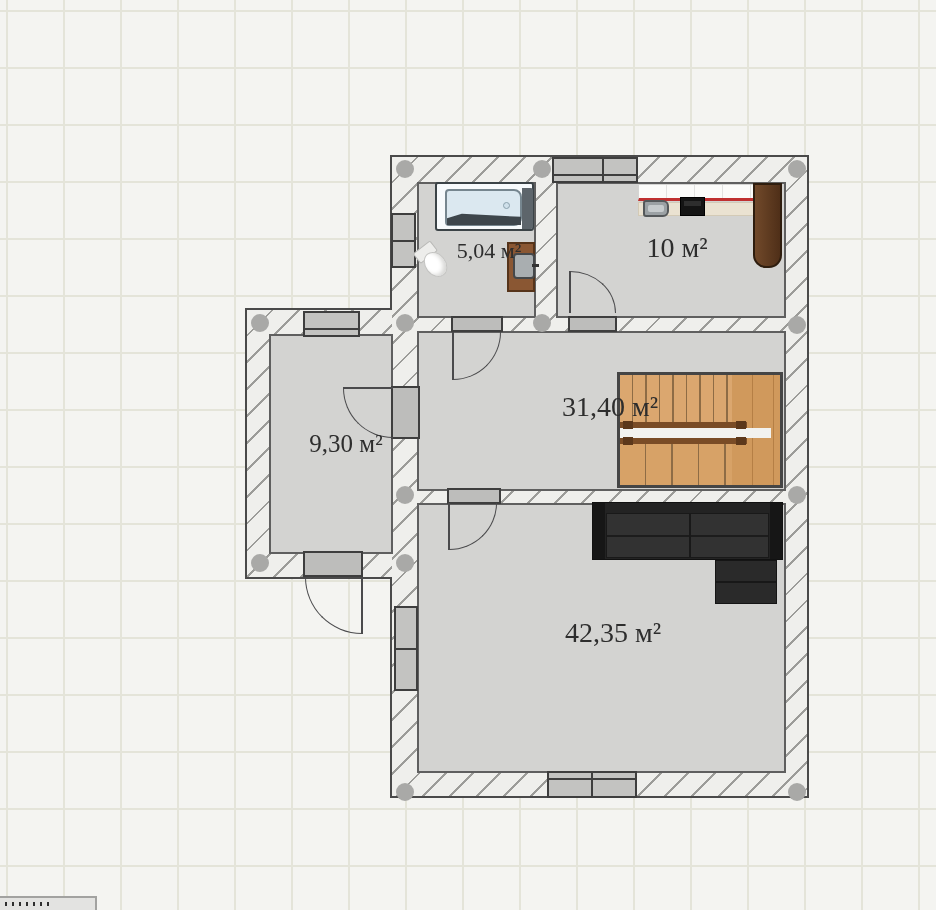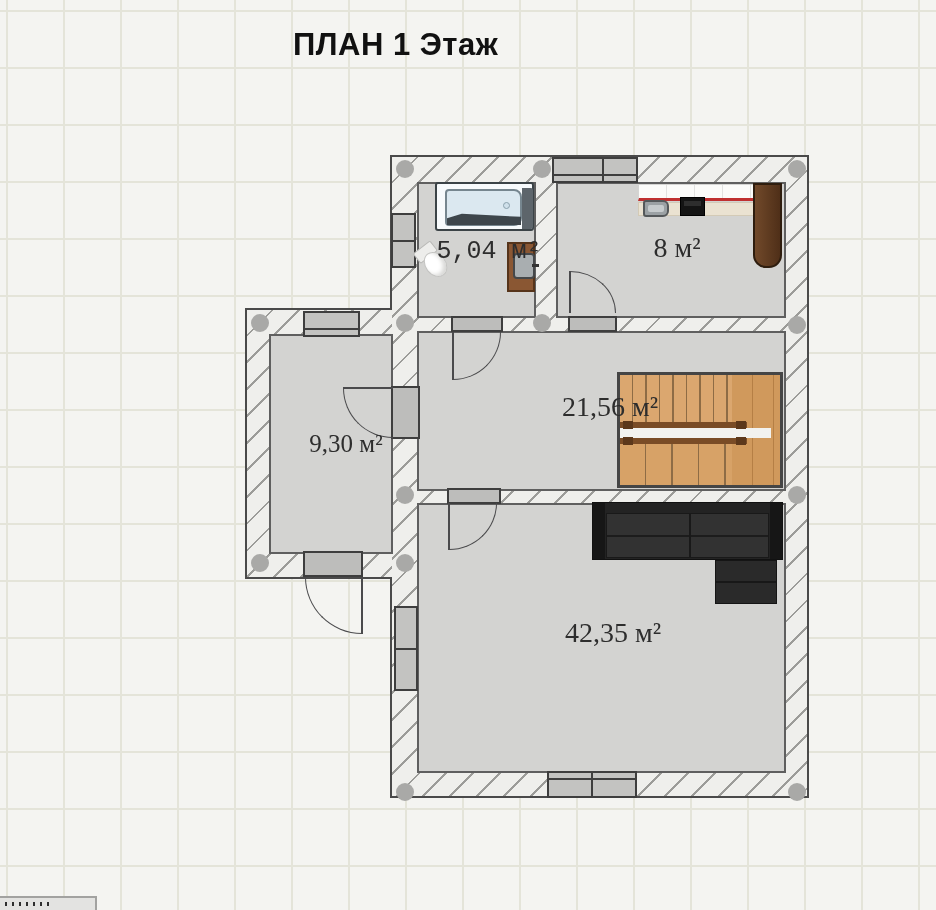--- a/index.html
+++ b/index.html
@@ -86,21 +86,20 @@
   .corner-panel{position:absolute;left:0;top:896px;width:97px;height:14px;background:#e3e3e1;
     border:2px solid #a2a2a0;border-left:none;border-bottom:none;box-sizing:border-box;}
   .corner-dots{position:absolute;left:5px;top:4px;width:46px;height:4px;
     background:repeating-linear-gradient(90deg,#2e2e2e 0 2.5px, transparent 2.5px 7px);}
 </style>
 </head>
 <body>
 
 <div class="canvas">
 
-  <h1 class="title">ПЛАН 1 Этаж</h1>
 
   <div class="shell" style="left:390px;top:155px;width:419px;height:643px;"></div>
   <div class="shell shell-annex" style="left:245px;top:308px;width:147px;height:271px;"></div>
 
   <div class="floor" style="left:417px;top:182px;width:119px;height:136px;"></div>
   <div class="floor" style="left:556px;top:182px;width:230px;height:136px;"></div>
   <div class="floor" style="left:417px;top:331px;width:369px;height:160px;"></div>
   <div class="floor" style="left:417px;top:503px;width:369px;height:270px;"></div>
   <div class="floor" style="left:269px;top:334px;width:124px;height:220px;"></div>
 
@@ -193,23 +192,23 @@
 
   <div class="sofa">
     <div class="sofa-body"></div>
     <div class="sofa-arm" style="left:1px;"></div>
     <div class="sofa-arm" style="left:178px;"></div>
     <div class="sofa-seat" style="left:14px;width:84px;"></div>
     <div class="sofa-seat" style="left:98px;width:79px;"></div>
     <div class="sofa-chaise"></div>
   </div>
 
-  <span class="rlabel" style="left:489px;top:251px;font-size:25px;font-family:Liberation Mono, monospace;">5,04 м²</span>
-  <span class="rlabel" style="left:677px;top:248px;font-size:28px;">8 м²</span>
-  <span class="rlabel" style="left:610px;top:407px;font-size:28px;">21,56 м²</span>
+  <span class="rlabel" style="left:489px;top:251px;font-size:22px;">5,04 м²</span>
+  <span class="rlabel" style="left:677px;top:248px;font-size:28px;">10 м²</span>
+  <span class="rlabel" style="left:610px;top:407px;font-size:28px;">31,40 м²</span>
   <span class="rlabel" style="left:346px;top:444px;font-size:25px;">9,30 м²</span>
   <span class="rlabel" style="left:613px;top:633px;font-size:28px;">42,35 м²</span>
 
   <div class="corner-panel">
     <div class="corner-dots"></div>
   </div>
 
 </div>
 
 </body></html>

